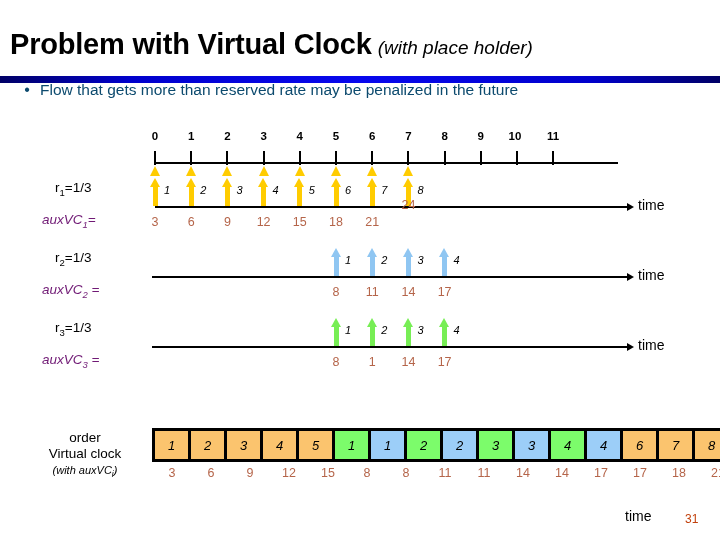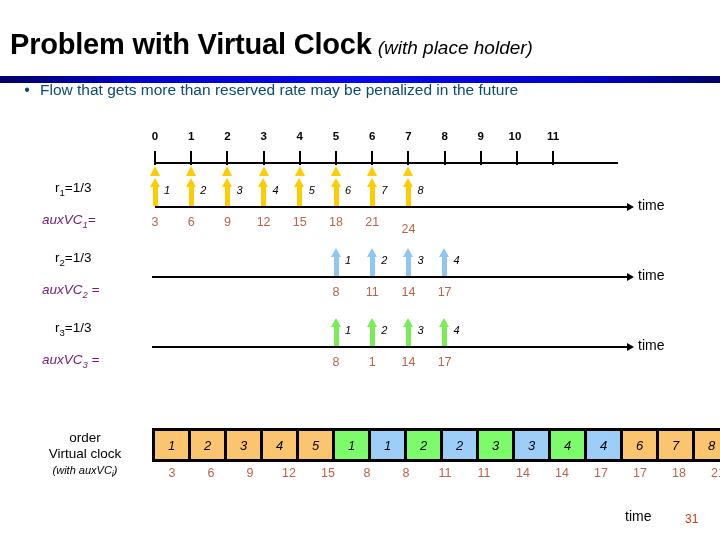--- a/index.html
+++ b/index.html
@@ -380,21 +380,21 @@
           <div class="head"></div>
           <div class="shaft" style="height: 19px;"></div>
         </div>
         <div class="evt-num" style="left: 381.2px; top: 184px;">7</div>
         <div class="aux-val" style="left: 372.2px; top: 215px;">21</div>
         <div class="evt evt-yellow" style="left: 402.9px; top: 178px; height: 28px;">
           <div class="head"></div>
           <div class="shaft" style="height: 19px;"></div>
         </div>
         <div class="evt-num" style="left: 417.4px; top: 184px;">8</div>
-        <div class="aux-val" style="left: 408.4px; top: 222px;">24</div>
+        <div class="aux-val" style="left: 408.4px; top: 198px;">24</div>
       </div>
       <div class="flow-row" style="top: 0px;">
         <div class="row-label-rate" style="left: 55px; top: 250px;"><span>r</span><sub>2</sub><span>=1/3</span></div>
         <div class="row-label-aux" style="left: 42px; top: 282px;"><span>auxVC</span><sub>2</sub><span> =</span></div>
         <div class="row-line" style="left: 152px; top: 276px; width: 475px;"></div>
         <div class="row-arrowhead" style="left: 627px; top: 273px;"></div>
         <div class="row-timelabel" style="left: 638px; top: 267px;">time</div>
         <div class="evt evt-blue" style="left: 330.5px; top: 248px; height: 28px;">
           <div class="head"></div>
           <div class="shaft" style="height: 19px;"></div>

